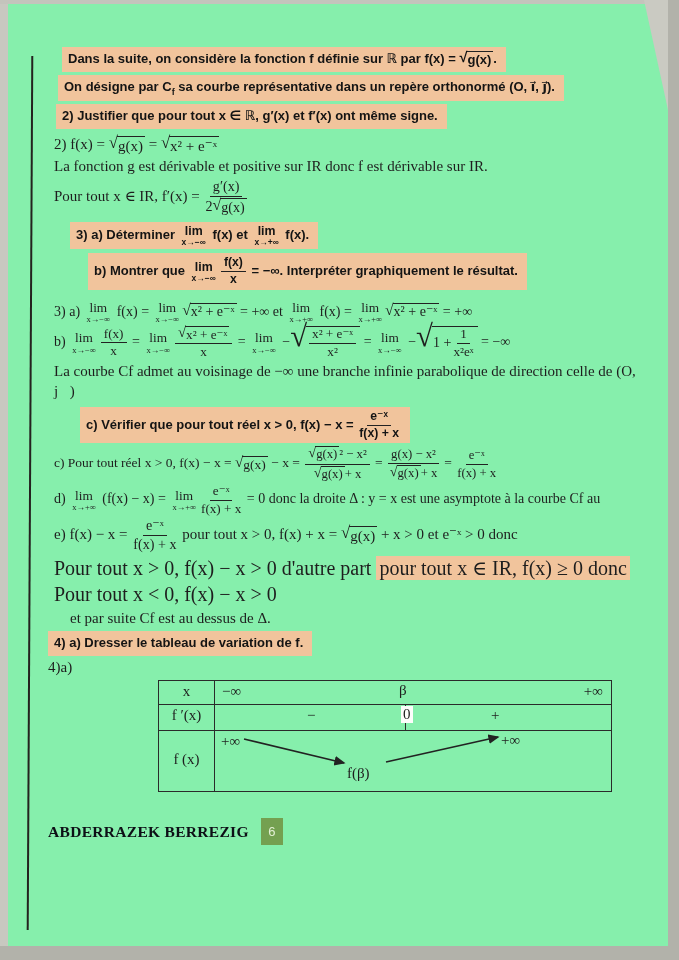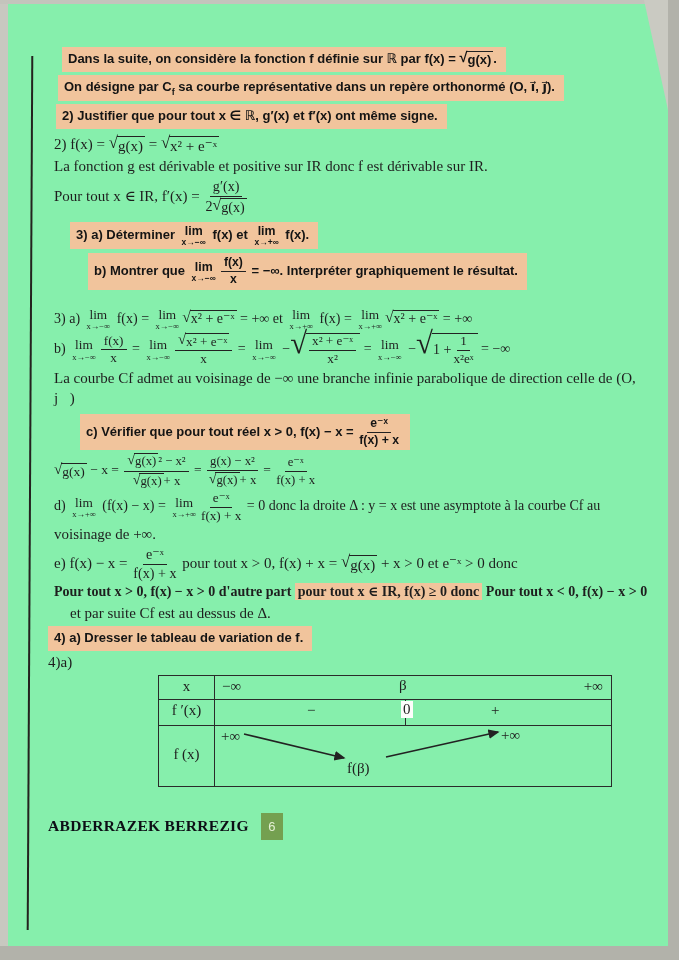--- a/index.html
+++ b/index.html
@@ -8,21 +8,21 @@
   .page{position:absolute;left:8px;top:4px;width:668px;height:942px;background:#86efac;}
   .edge-top{position:absolute;left:0;top:0;width:679px;height:4px;background:#c4c4bc;}
   .edge-right{position:absolute;right:0;top:0;width:11px;height:960px;background:#b2b2aa;}
   .edge-bottom{position:absolute;left:0;bottom:0;width:679px;height:14px;background:#b2b2aa;}
   .corner{position:absolute;right:11px;top:0;width:0;height:0;border-top:110px solid #cacac2;border-left:24px solid transparent;}
   .spine{position:absolute;left:29px;top:56px;width:2px;height:874px;background:#24221f;transform:rotate(0.3deg);}
   .content{position:absolute;left:40px;top:40px;width:606px;}
   .ln{font-size:15px;line-height:1.3;margin:2px 0 2px 6px;}
   .tight{font-size:14px;}
   .tight2{font-size:13.5px;}
-  .boldln{font-weight:bold;font-size:14px;}
+  .boldln{font-weight:normal;font-size:20px;}
   .hlrow{margin:3px 0;}
   .hl{display:inline-block;background:#f1c49c;font-family:"Liberation Sans","DejaVu Sans",sans-serif;font-size:13px;font-weight:bold;color:#141414;padding:3px 9px 3px 6px;line-height:1.45;}
   .hl-inline{background:#f1c49c;padding:1px 3px;}
   .frac{display:inline-flex;flex-direction:column;align-items:center;vertical-align:middle;text-align:right;line-height:1.12;margin:0 2px;font-size:0.94em;}
   .frac .num{border-bottom:1.2px solid #222;padding:0 3px 1px;display:inline-flex;align-items:center;justify-content:center;}
   .frac .den{padding-top:1px;display:inline-flex;align-items:center;justify-content:center;}
   .lim{display:inline-flex;flex-direction:column;align-items:center;vertical-align:middle;line-height:1;margin:0 3px;}
   .lim .lw{font-size:0.95em;}
   .lim .ls{font-size:8.5px;margin-top:1px;white-space:nowrap;}
   .sqrt{display:inline-flex;align-items:flex-start;vertical-align:middle;}
@@ -83,21 +83,21 @@
               <span class="ls">x→+∞</span>
             </span><span> f(x).</span></span></div>
       <div class="hlrow" style="margin-left:40px;margin-top:4px"><span class="hl"><span>b)  Montrer que  </span><span class="lim">
               <span class="lw">lim</span>
               <span class="ls">x→−∞</span>
             </span><span class="frac">
               <span class="num">f(x)</span>
               <span class="den">x</span>
             </span><span> = −∞.  Interpréter graphiquement le résultat.</span></span></div>
 
-      <div class="ln tight" style="margin-top:18px"><span>3) a)  </span><span class="lim">
+      <div class="ln tight" style="margin-top:11px"><span>3) a)  </span><span class="lim">
             <span class="lw">lim</span>
             <span class="ls">x→−∞</span>
           </span><span> f(x) = </span><span class="lim">
             <span class="lw">lim</span>
             <span class="ls">x→−∞</span>
           </span><span class="sqrt">
             <span class="rad">√</span>
             <span class="rbody">x² + e⁻ˣ</span>
           </span><span> = +∞  et  </span><span class="lim">
             <span class="lw">lim</span>
@@ -150,21 +150,21 @@
             </span>
           </span><span> = −∞</span></div>
 
       <div class="ln"><span>La courbe Cf admet au voisinage de −∞ une branche infinie parabolique de direction celle de (O, j⃗)</span></div>
 
       <div class="hlrow" style="margin-left:32px;margin-top:6px"><span class="hl"><span>c)  Vérifier que pour tout réel x &gt; 0,   f(x) − x = </span><span class="frac">
               <span class="num">e⁻ˣ</span>
               <span class="den">f(x) + x</span>
             </span></span></div>
 
-      <div class="ln tight2"><span class="sqrt">
+      <div class="ln tight2"><span>c) Pour tout réel x &gt; 0,  f(x) − x = </span><span class="sqrt">
             <span class="rad">√</span>
             <span class="rbody">g(x)</span>
           </span><span> − x = </span><span class="frac">
             <span class="num">
               <span class="sqrt">
                 <span class="rad">√</span>
                 <span class="rbody">g(x)</span>
               </span>
               <span>² − x²</span>
             </span>
@@ -193,21 +193,20 @@
       <div class="ln tight"><span>d)  </span><span class="lim">
             <span class="lw">lim</span>
             <span class="ls">x→+∞</span>
           </span><span> (f(x) − x) = </span><span class="lim">
             <span class="lw">lim</span>
             <span class="ls">x→+∞</span>
           </span><span class="frac">
             <span class="num">e⁻ˣ</span>
             <span class="den">f(x) + x</span>
           </span><span> = 0  donc la droite  Δ : y = x  est une asymptote à la courbe Cf au</span></div>
-      <div class="ln"><span>voisinage de +∞.</span></div>
 
 
       <div class="ln"><span>e) f(x) − x = </span><span class="frac">
             <span class="num">e⁻ˣ</span>
             <span class="den">f(x) + x</span>
           </span><span> pour tout x &gt; 0,  f(x) + x = </span><span class="sqrt">
             <span class="rad">√</span>
             <span class="rbody">g(x)</span>
           </span><span> + x &gt; 0  et  e⁻ˣ &gt; 0  donc</span></div>
       <div class="ln boldln"><span>Pour tout x &gt; 0, f(x) − x &gt; 0  d'autre part  </span><span class="hl-inline">pour tout x ∈ IR, f(x) ≥ 0  donc</span><span> Pour tout x &lt; 0, f(x) − x &gt; 0</span></div>

